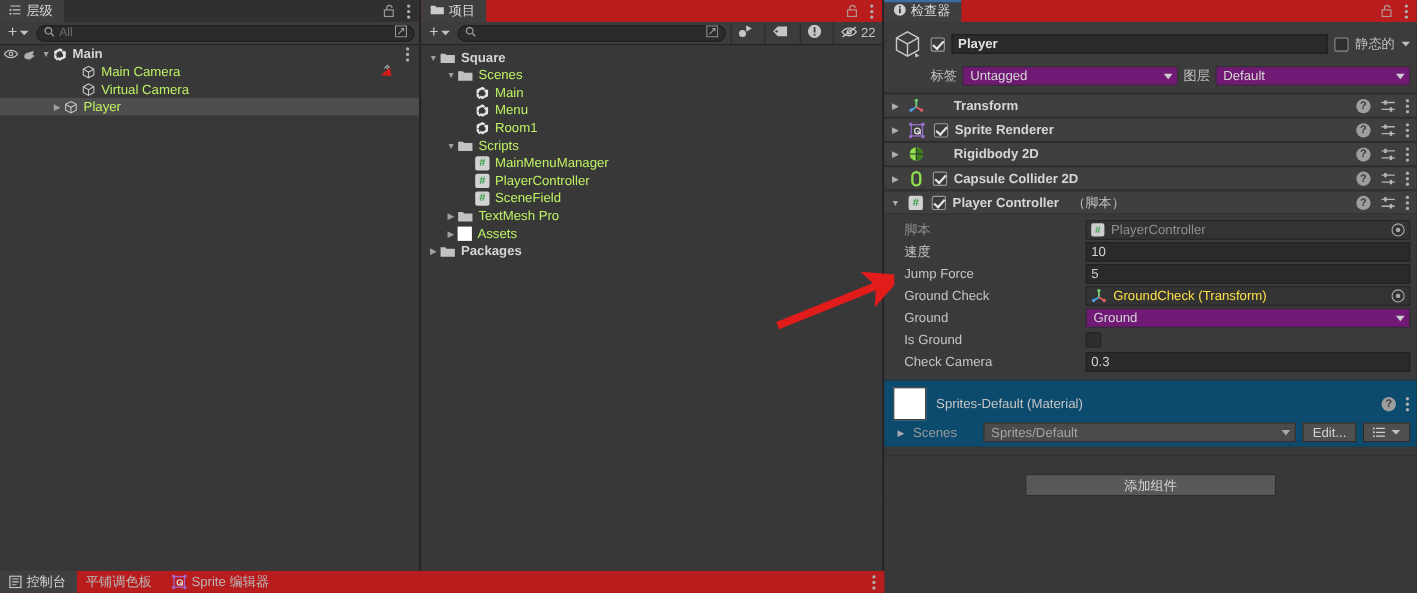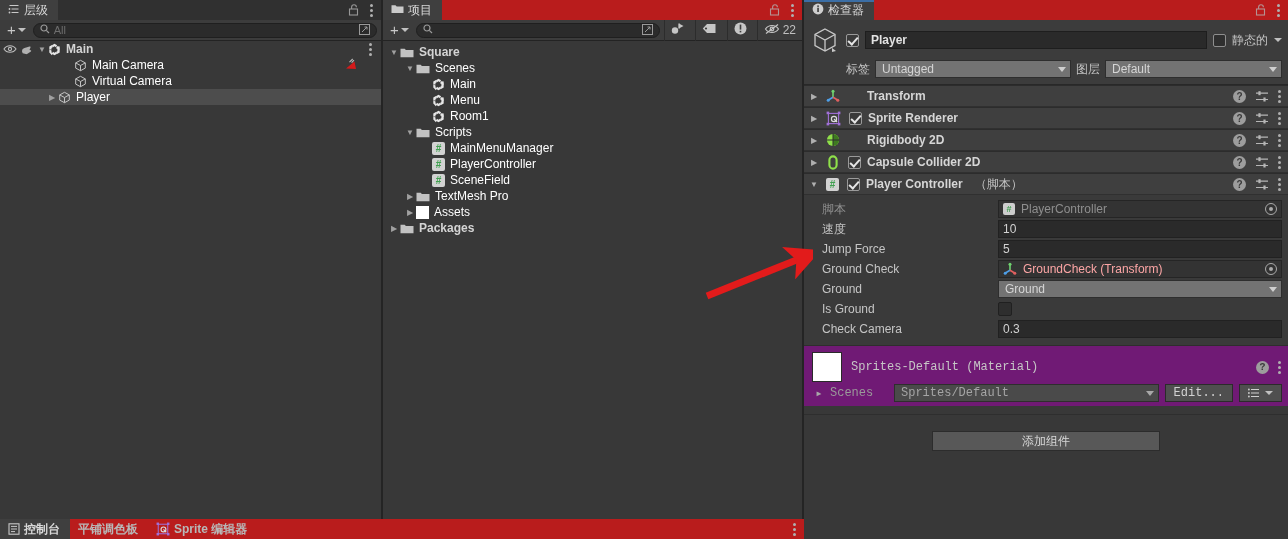--- a/index.html
+++ b/index.html
@@ -51,21 +51,21 @@
   
   #hierarchy { left: 0; top: 0; width: 381px; height: 518px; background: #383838; }
   #hierarchy .tabbar { background: #303030; }
   .tree { padding-top: 0; font-size: 12px; }
   .row { height: 16px; display: flex; align-items: center; position: relative; white-space: nowrap; }
   .row.selected { background: #4d4d4d; }
   .row .arrow {
     width: 12px; text-align: center; font-size: 8px; color: #a0a0a0; flex: 0 0 12px;
   }
   .row .arrow.blank { color: transparent; }
-  .lbl { color: #ffffff; }
+  .lbl { color: #bef264; }
   .lbl.bold { font-weight: bold; color: #d4d4d4; }
   .hier-gutter { width: 36px; flex: 0 0 36px; display:flex; align-items:center; gap:3px; padding-left:3px;}
   .scene-row-kebab { position: absolute; right: 8px; top: 1px; }
   .redbadge { position: absolute; right: 22px; top: 1px; width: 16px; height: 14px; }
 
   
   #project { left: 383px; top: 0; width: 419px; height: 518px; background: #383838; }
   .pill { height: 21px; display: flex; align-items: center; padding: 0 6px; gap: 3px;
           border-left: 1px solid #2c2c2c; color: #c0c0c0; font-size: 12px; }
   .proj-tree { padding-top: 3px; }
@@ -84,21 +84,21 @@
     border: solid #e6e6e6; border-width: 0 2px 2px 0; transform: rotate(42deg);
   }
   .name-field {
     flex: 1; height: 18px; background: #2a2a2a; border: 1px solid #1e1e1e;
     color: #e2e2e2; font-weight: bold; font-size: 12px; padding: 0 5px; line-height: 16px;
   }
   .static-chk { width: 13px; height: 13px; background: #2f2f2f; border: 1px solid #8e8e8e; border-radius:2px; flex:0 0 13px;}
   .insp-row2 { display: flex; align-items: center; gap: 5px; margin-top: 5px; padding-left: 36px; }
   .fieldlabel { color: #c2c2c2; font-size: 12px; }
   .dropdown {
-    background: #737373; border: 1px solid #2e2e2e; height: 18px;
+    background: #701a75; border: 1px solid #2e2e2e; height: 18px;
     display: flex; align-items: center; padding: 0 4px 0 6px; color: #d5d5d5;
     font-size: 12px; cursor: pointer;
   }
   .dropdown .dd-caret { margin-left: auto; width:0; height:0;
     border-left:4px solid transparent; border-right:4px solid transparent; border-top:5px solid #cfcfcf; }
 
   .comp {
     height: 22px; display: flex; align-items: center; gap: 6px;
     background: #3f3f3f; border-top: 1px solid #2c2c2c; border-bottom: 1px solid #303030;
     padding: 0 6px 0 4px;
@@ -107,61 +107,61 @@
   .comp .ctitle { font-weight: bold; color: #d6d6d6; font-size: 12px; }
   .comp .cnote { color: #c2c2c2; font-weight: normal; font-size: 12px; margin-left: 6px; }
   .comp-right { margin-left: auto; display: flex; align-items: center; gap: 9px; }
   .help-ico {
     width: 13px; height: 13px; border-radius: 50%; background: #9d9d9d; color: #3a3a3a;
     font-size: 10px; font-weight: bold; line-height: 13px; text-align: center; cursor: pointer;
   }
   .presets-ico { width: 14px; height: 13px; cursor:pointer; }
 
   .body { background: #3a3a3a; padding: 4px 6px 6px 18px; }
-  .prow { display: flex; align-items: center; height: 20px; gap: 11px; }
+  .prow { display: flex; align-items: center; height: 20px; }
   .prow .plab { width: 165px; color: #c5c5c5; font-size: 12px; flex: 0 0 165px; }
   .prow .plab.dim { color: #909090; }
   .txtfield {
     flex: 1; height: 18px; background: #2a2a2a; border: 1px solid #212121;
     color: #d2d2d2; font-size: 12px; padding: 0 4px; line-height: 16px; display:flex; align-items:center;
   }
   .objfield {
     flex: 1; height: 18px; background: #333333; border: 1px solid #252525;
-    color: #fca5a5; font-size: 12px; padding: 0 4px; display: flex; align-items: center; gap: 4px;
+    color: #fde047; font-size: 12px; padding: 0 4px; display: flex; align-items: center; gap: 4px;
   }
   .objfield.dimtext { color: #8e8e8e; }
   .objfield .pick {
     margin-left: auto; width: 12px; height: 12px; border-radius: 50%;
     border: 1.5px solid #aaa; position: relative; cursor:pointer;
   }
   .objfield .pick::after { content:""; position:absolute; left:3px; top:3px; width:4px; height:4px; border-radius:50%; background:#aaa; }
   .small-chk { width: 14px; height: 14px; background: #2e2e2e; border: 1px solid #202020; border-radius:2px; cursor:pointer;}
 
-  .matblock { background: #701a75; padding: 6px 6px 4px 8px; border-top:1px solid #2e2e2e;font-family:Liberation Mono, monospace; }
+  .matblock { background: #0c4a6e; padding: 6px 6px 4px 8px; border-top:1px solid #2e2e2e; }
   .mat-row1 { display: flex; align-items: center; gap: 9px; }
   .mat-swatch { width: 30px; height: 30px; background: #fff; border: 1px solid #2a2a2a; flex:0 0 30px; }
   .mat-title { color: #c6c6c6; font-size: 12px; }
   .mat-row2 { display: flex; align-items: center; gap: 6px; margin-top: 2px; padding-left: 2px; }
   .mat-foldout { width: 10px; font-size: 8px; color:#a8a8a8; text-align:center; flex:0 0 10px;}
   .shader-dd { flex: 1; background: #4a4a4a; border: 1px solid #2e2e2e; height: 18px;
     display:flex; align-items:center; padding: 0 4px 0 6px; color: #a5a5a5; font-size:12px; cursor:pointer;}
   .btn {
     background: #4f4f4f; border: 1px solid #2b2b2b; color: #d2d2d2; font-size: 12px;
     height: 18px; padding: 0 8px; display:flex; align-items:center; cursor:pointer;
   }
   .addcomp-wrap { display:flex; justify-content:center; padding-top: 16px; background:#383838; }
   .addcomp {
     width: 228px; height: 20px; background: #585858; border: 1px solid #2c2c2c;
     color: #d8d8d8; font-size: 12px; display:flex; align-items:center; justify-content:center; cursor:pointer;
   }
   .sep { height: 1px; background: #2e2e2e; }
 
   
   #bottombar { position:absolute; left:0; top:519px; width:804px; height:20px; background:#303030; }
-  #bottombar .tab { height: 20px; font-weight: bold; }
+  #bottombar .tab { height: 20px; }
 
   .vdiv { position: absolute; top: 0; width: 2px; height: 519px; background: #242424; }
   .arrowsvg { position: absolute; left: 690px; top: 248px; pointer-events: none; }
 </style>
 </head>
 <body>
 
 <div id="app">
 
   <div class="panel" id="hierarchy">

